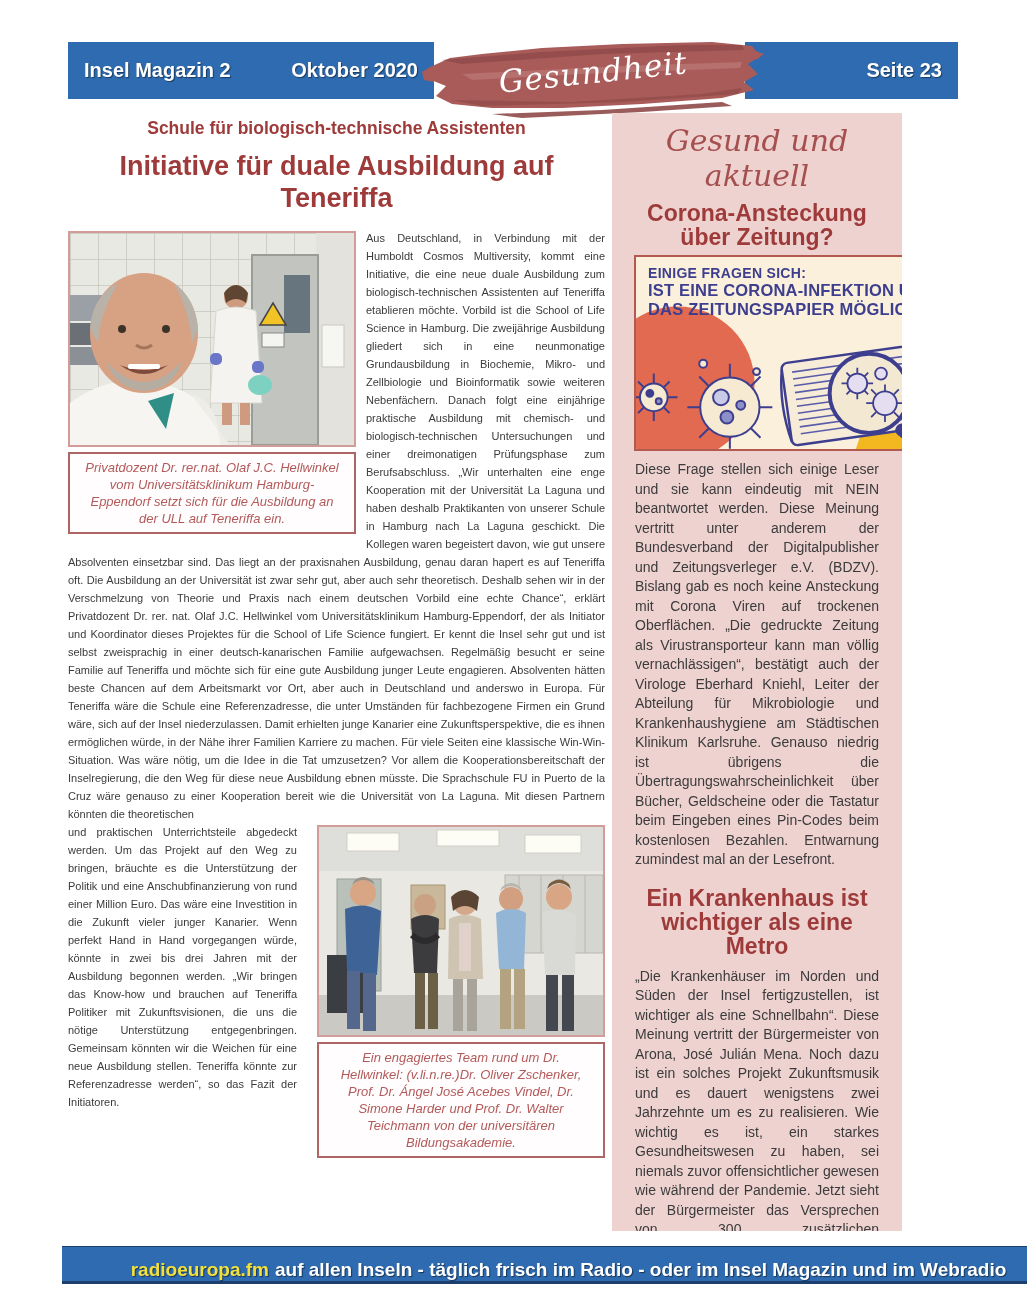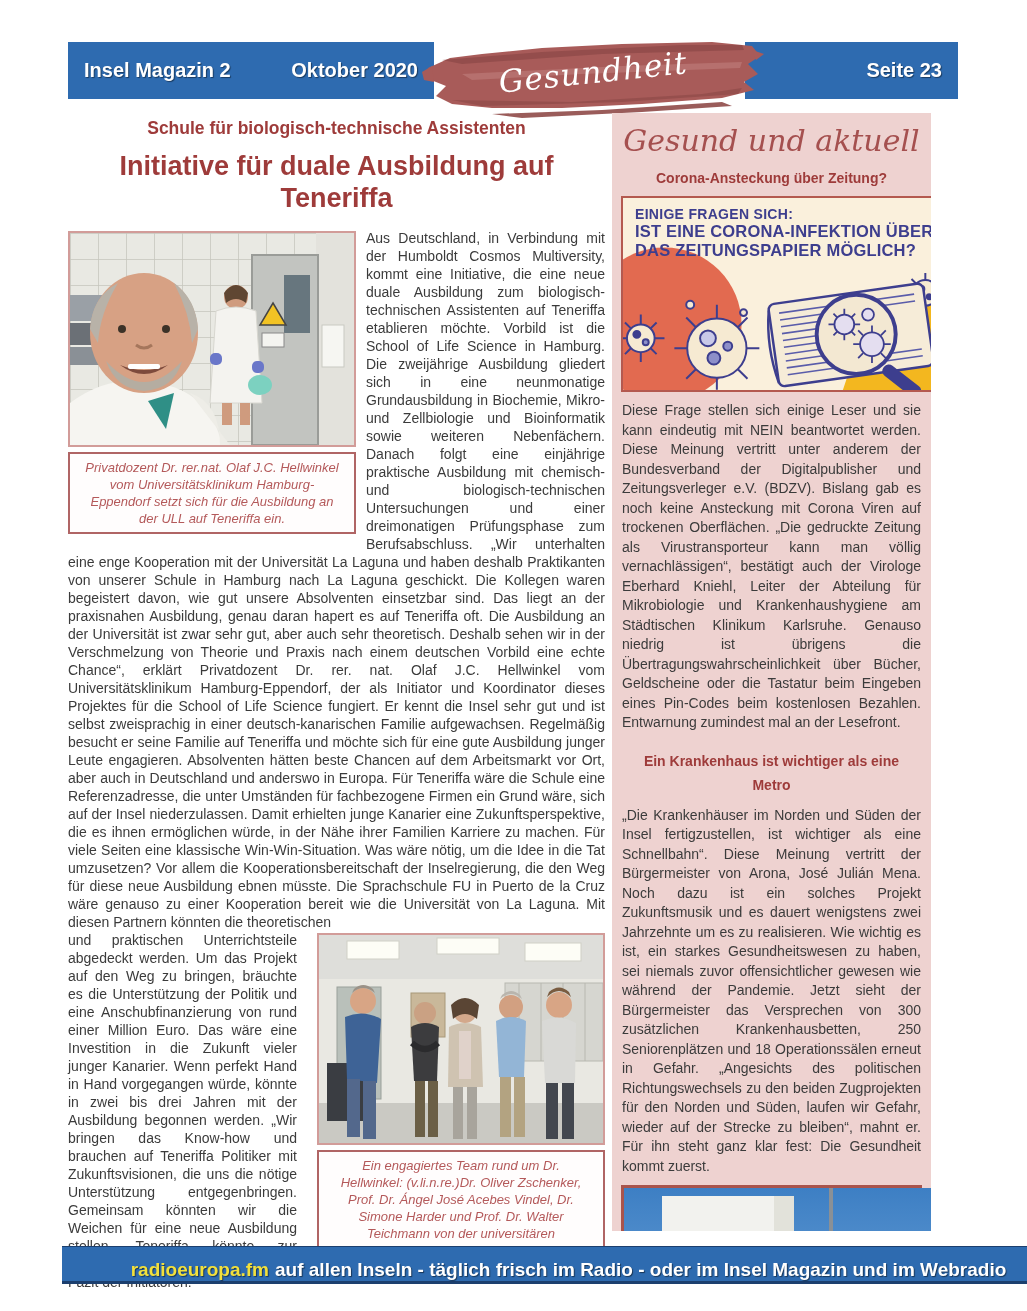--- a/index.html
+++ b/index.html
@@ -21,35 +21,35 @@
   .brush-text { position:absolute; left:0; right:0; top:24px; text-align:center;
                 font-family:"DejaVu Serif", serif; font-style:italic;
                 font-size:31px; color:#ffffff; transform:rotate(-6deg);
                 letter-spacing:1px; }
   
   .left-col { position:absolute; left:68px; top:112px; width:537px; }
   .kicker { text-align:center; font-weight:bold; font-size:17.5px; color:#9e3b3a;
             margin-top:6px; }
   .headline { text-align:center; font-weight:bold; font-size:27px; line-height:1.18;
               color:#9e3b3a; margin:12px 30px 14px; }
-  .jtext { text-align:justify; font-size:14px; line-height:18px; color:#3b3b3b; }
+  .jtext { text-align:justify; font-size:11px; line-height:18px; color:#3b3b3b; }
   .photo-block { width:288px; }
   .pb-left  { float:left;  margin:2px 10px 4px 0; }
   .pb-right { float:right; margin:2px 0 4px 20px;border-radius:15px; }
   .photo-frame { border:2px solid #d29c99; background:#ddd; font-size:0; }
   .cap-box { margin-top:5px; border:2px solid #b06565; background:#fffdfd;
              padding:5px 13px; text-align:center; font-style:italic;
              font-size:13px; line-height:17px; color:#b4595a; }
   .flow::after { content:""; display:block; clear:both; }
   
-  .panel { position:absolute; left:612px; top:113px; width:319px; height:1118px;
-           background:#eed2d0; padding:8px 9px; overflow:hidden; }
+  .panel { position:absolute; left:612px; top:113px; width:290px; height:1118px;
+           background:#eed2d0; padding:8px 22px; overflow:hidden; }
   .panel-title { text-align:center; font-family:"DejaVu Serif", serif;
                  font-style:italic; font-size:30px; color:#a5504f; margin-top:2px; }
-  .art-title { text-align:center; font-weight:bold; font-size:14px; line-height:24px;
+  .art-title { text-align:center; font-weight:bold; font-size:23px; line-height:24px;
                color:#9e3b3a; margin:8px 4px 6px; }
   .illu { position:relative; width:335px; height:196px; border:2px solid #b4594f;
           background:#fef9c3; overflow:hidden; }
   .illu svg { position:absolute; inset:0; }
   .illu-txt { position:absolute; left:12px; top:8px; color:#3d3e8e; font-weight:bold; }
   .illu-l1 { font-size:14px; letter-spacing:.3px; }
   .illu-l2, .illu-l3 { font-size:16.5px; letter-spacing:.2px; }
   .panel .jtext { font-size:14px; line-height:19.5px; margin:9px 1px 0; }
   .photo3-frame { margin-top:9px; border:3px solid #a9544c; font-size:0; }
   

